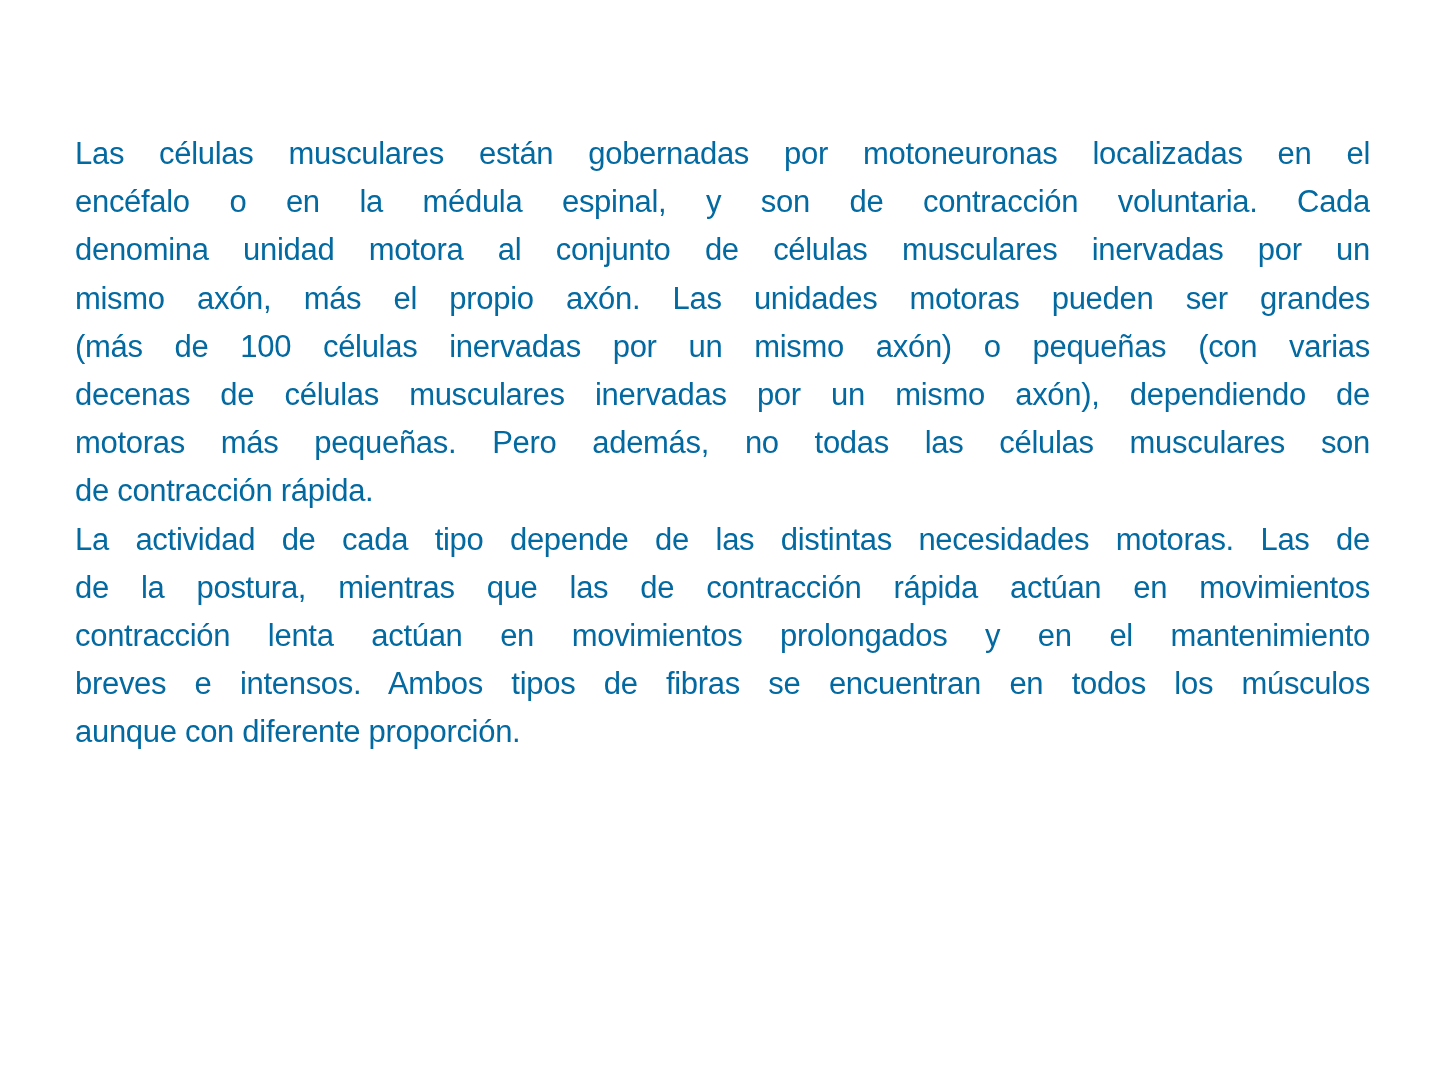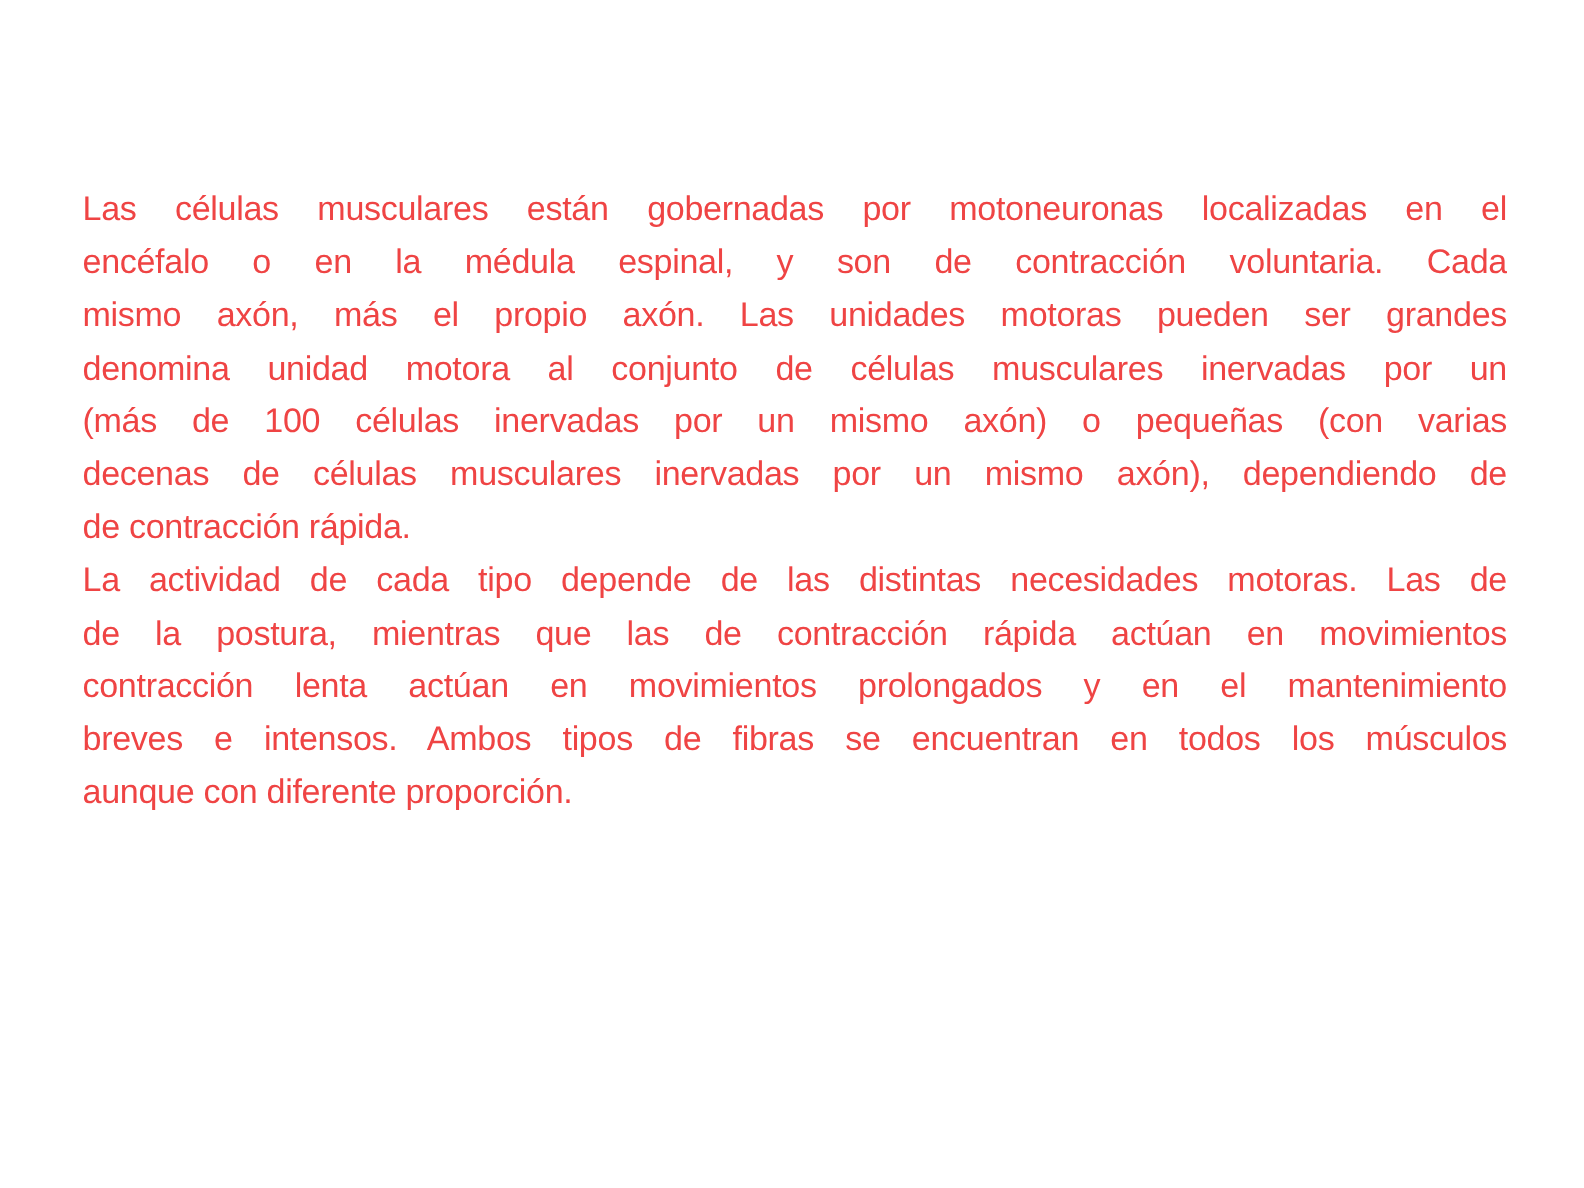--- a/index.html
+++ b/index.html
@@ -21,23 +21,22 @@
       height: 1080px;
       background: #ffffff;
     }
     .text-block {
       position: absolute;
       left: 75px;
       top: 130px;
       width: 1295px;
       font-family: "Liberation Sans", sans-serif;
       font-size: 31px;
-      color: #ef4444;
+      color: #0369a1;
       letter-spacing: -0.3px;
-      margin-top: 36px;
     }
     .line {
       display: block;
       height: 48.2px;
       line-height: 48.2px;
       white-space: nowrap;
       overflow: visible;
     }
     .line.justified {
       text-align: justify;
@@ -51,24 +50,25 @@
     }
   </style>
 </head>
 <body>
 
 <div class="slide">
   <div class="text-block">
     <div>
       <span class="line justified">Las células musculares están gobernadas por motoneuronas localizadas en el</span>
       <span class="line justified">encéfalo o en la médula espinal, y son de contracción voluntaria. Cada</span>
+      <span class="line justified">denomina unidad motora al conjunto de células musculares inervadas por un</span>
       <span class="line justified">mismo axón, más el propio axón. Las unidades motoras pueden ser grandes</span>
-      <span class="line justified">denomina unidad motora al conjunto de células musculares inervadas por un</span>
       <span class="line justified">(más de 100 células inervadas por un mismo axón) o pequeñas (con varias</span>
       <span class="line justified">decenas de células musculares inervadas por un mismo axón), dependiendo de</span>
+      <span class="line justified">motoras más pequeñas. Pero además, no todas las células musculares son</span>
       <span class="line last">de contracción rápida.</span>
     </div>
     <div>
       <span class="line justified">La actividad de cada tipo depende de las distintas necesidades motoras. Las de</span>
       <span class="line justified">de la postura, mientras que las de contracción rápida actúan en movimientos</span>
       <span class="line justified">contracción lenta actúan en movimientos prolongados y en el mantenimiento</span>
       <span class="line justified">breves e intensos. Ambos tipos de fibras se encuentran en todos los músculos</span>
       <span class="line last">aunque con diferente proporción.</span>
     </div>
   </div>

